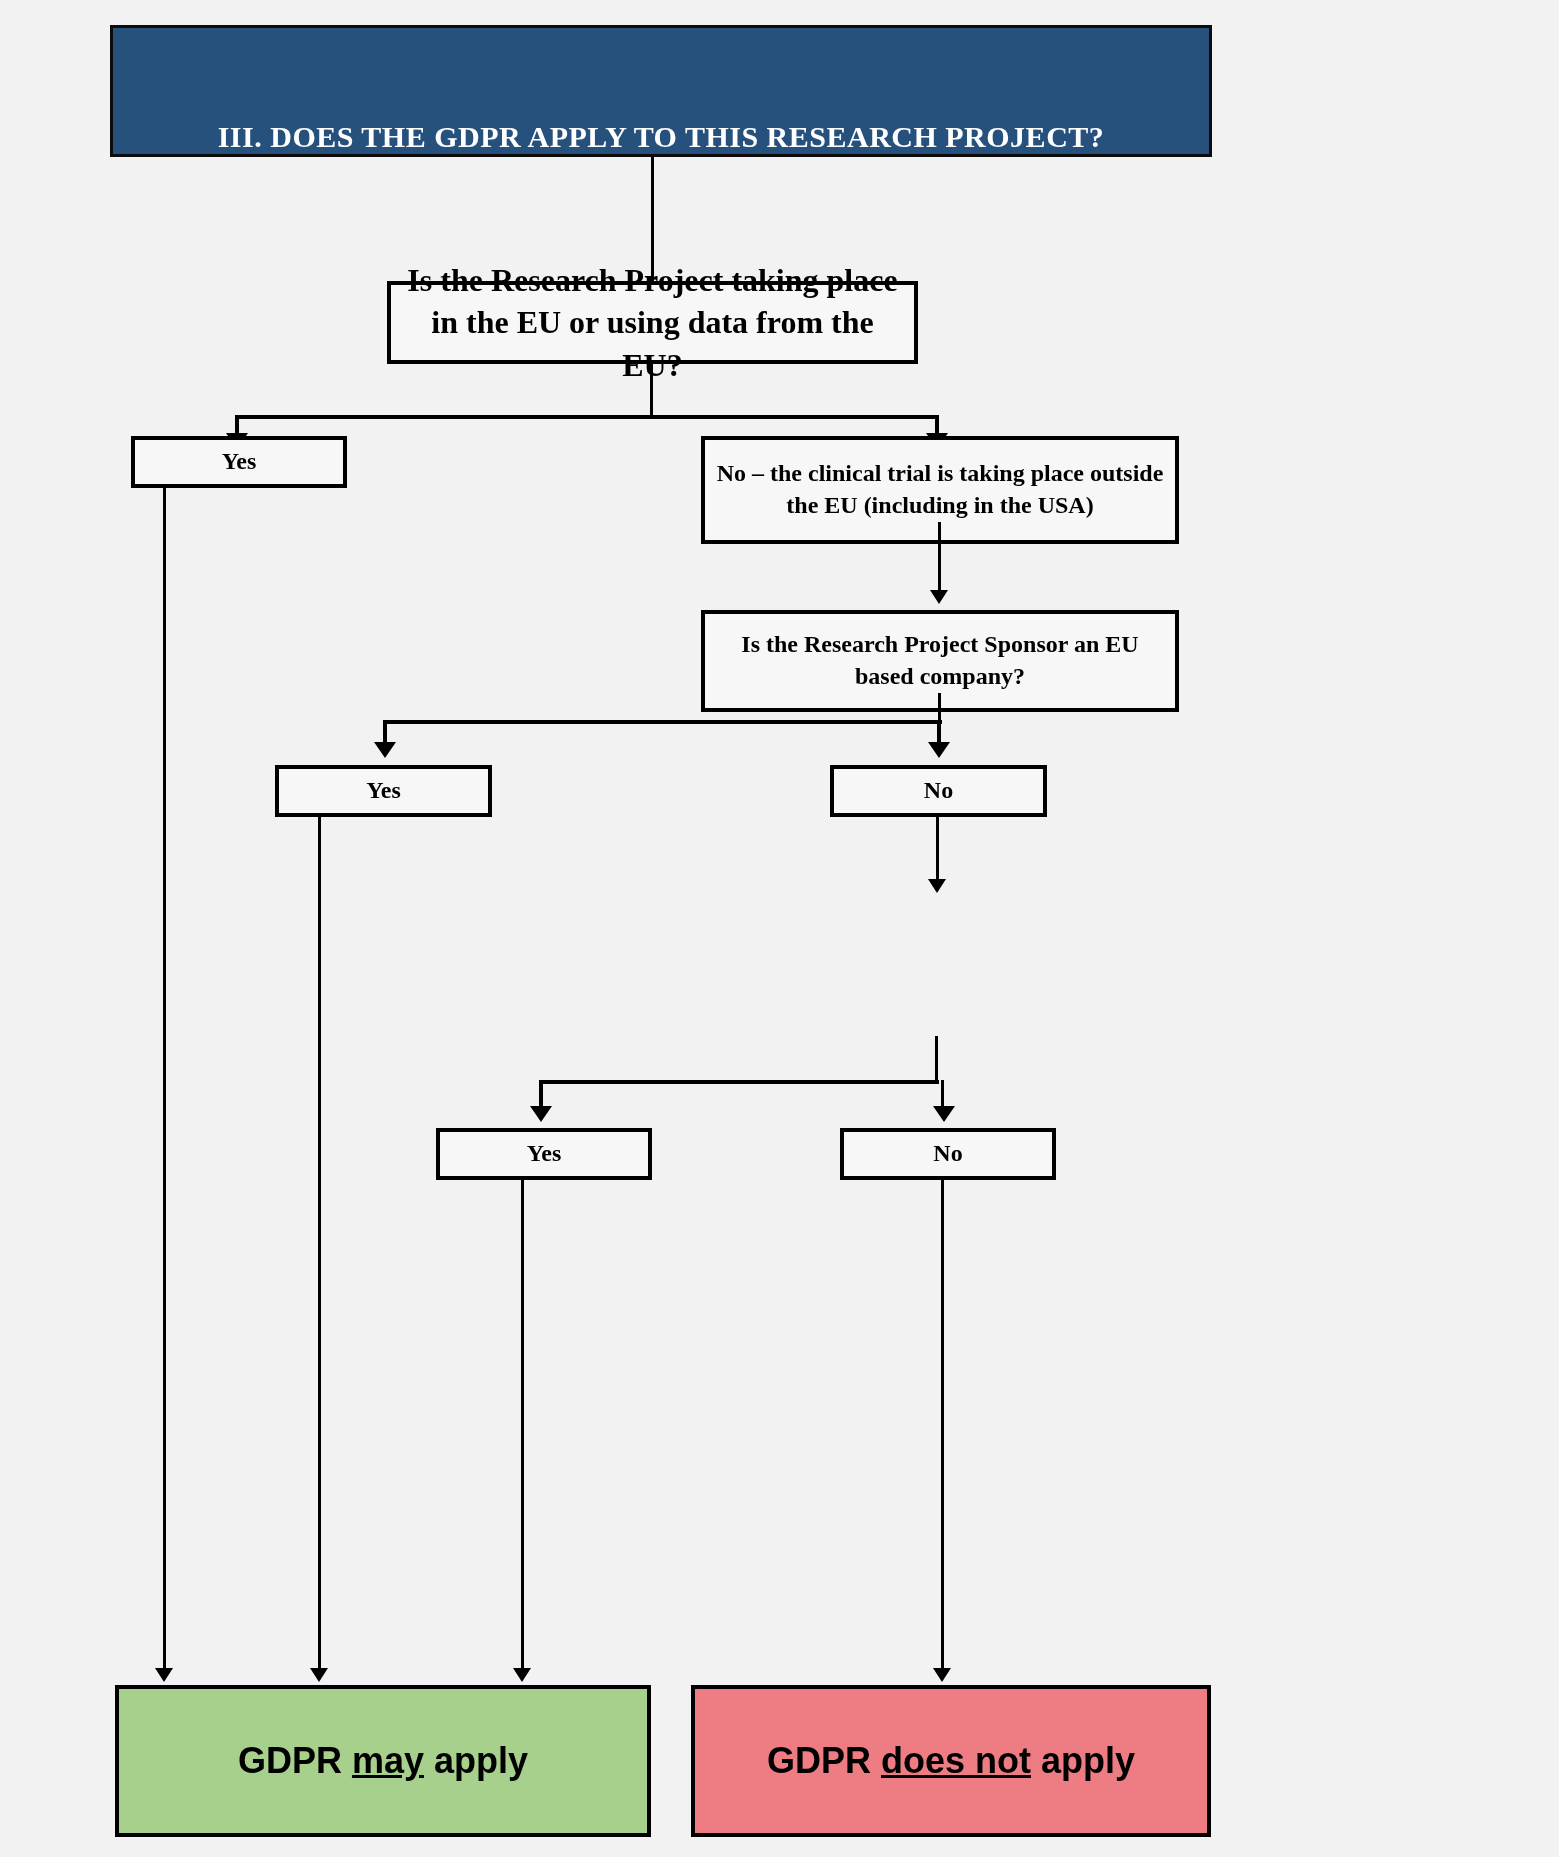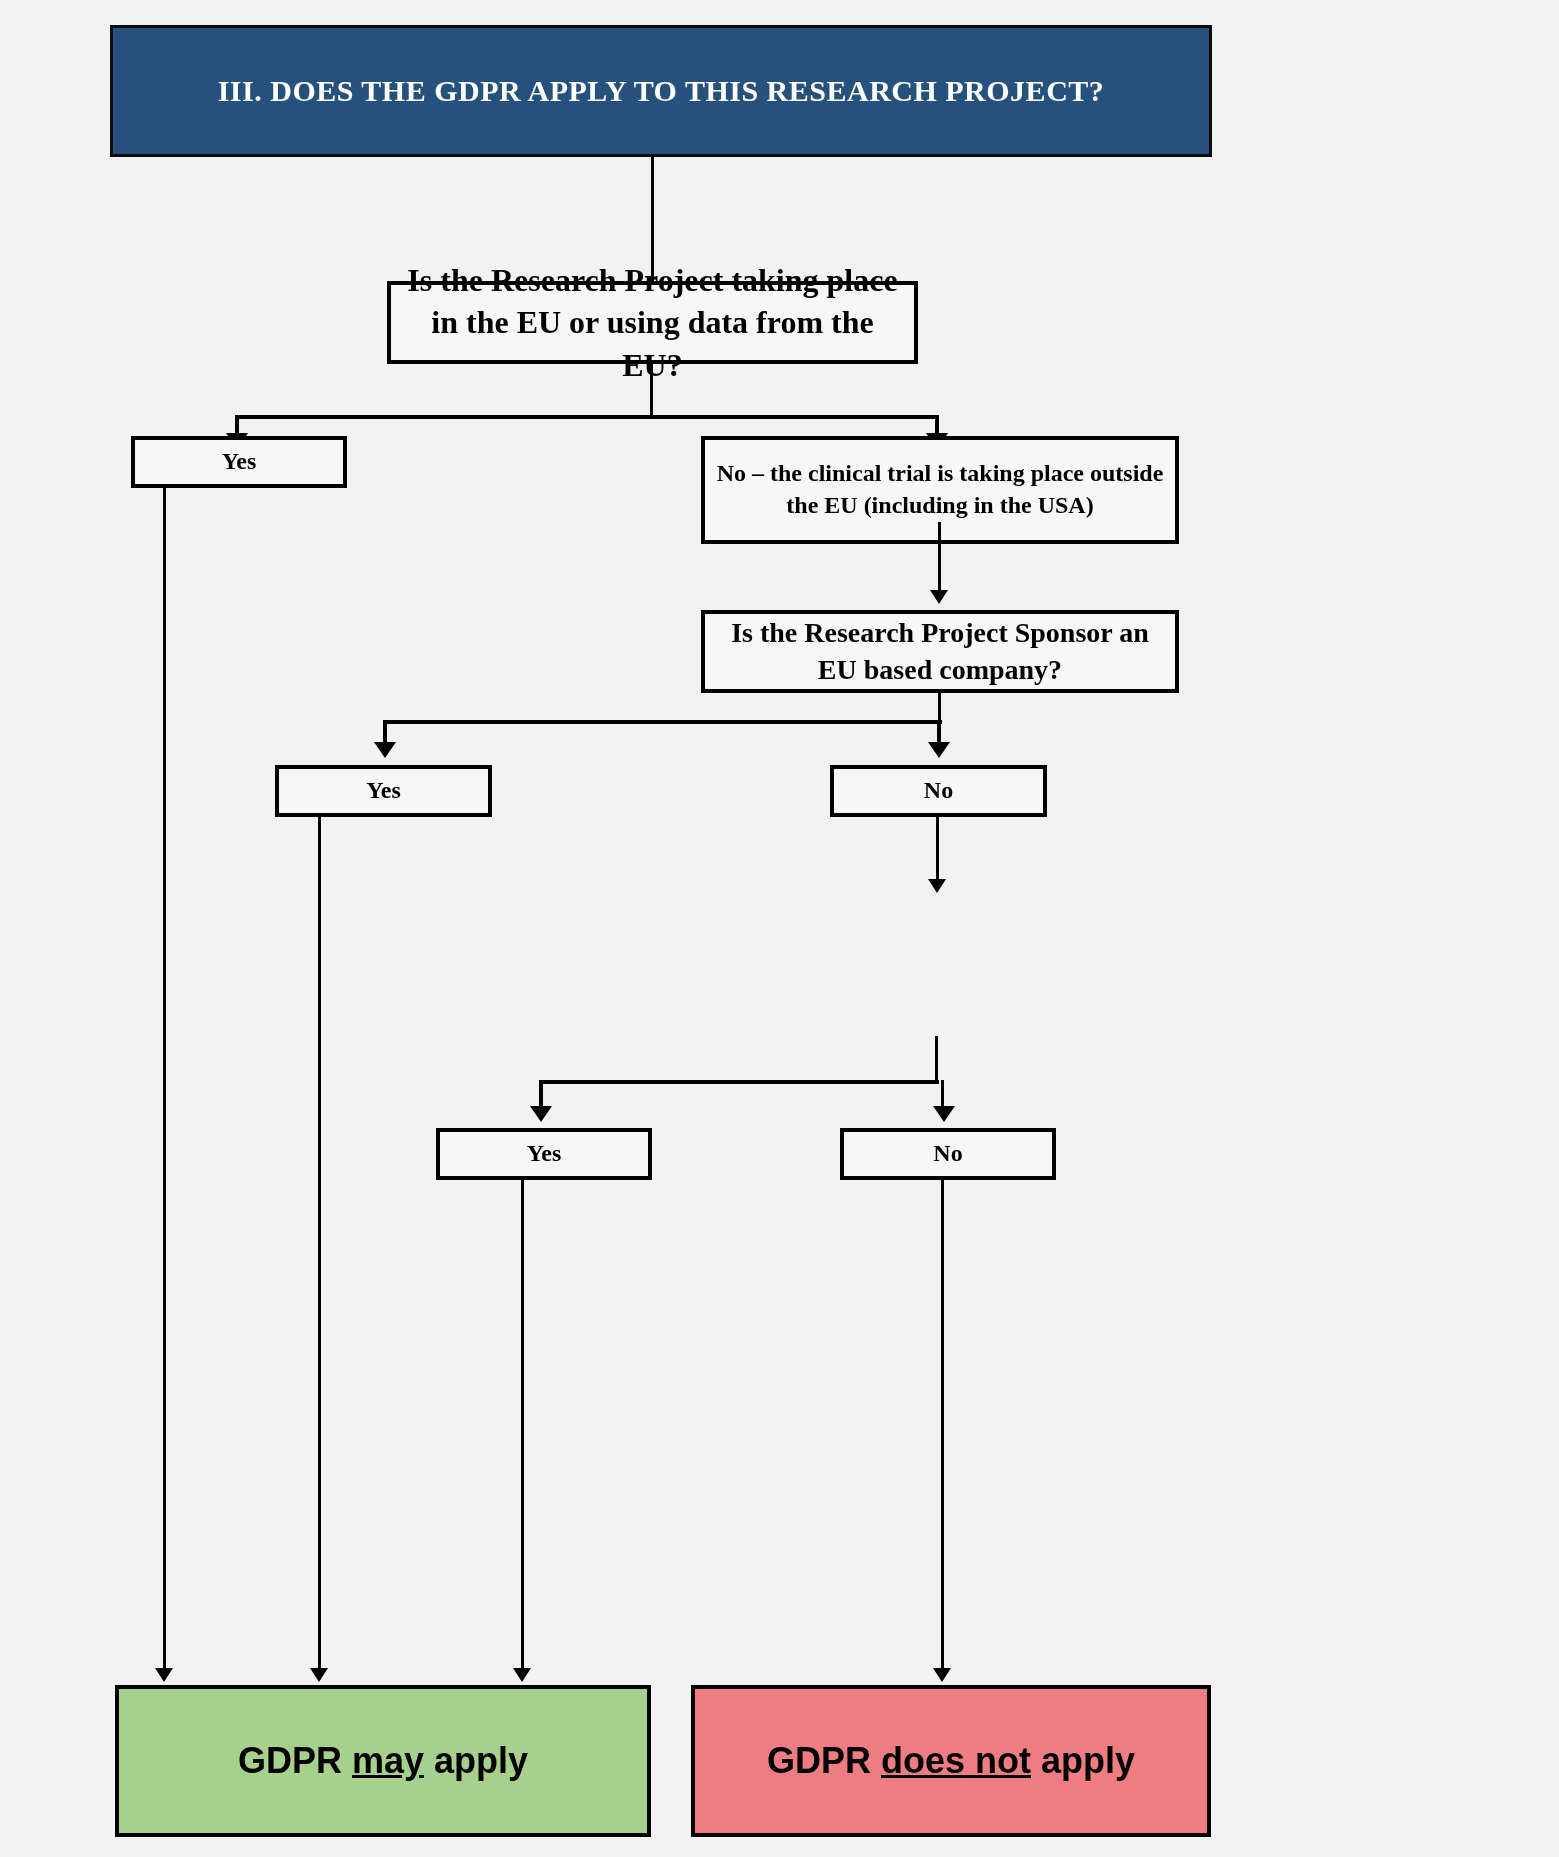--- a/index.html
+++ b/index.html
@@ -23,21 +23,21 @@
     font-weight:bold;
     color:#000;
     line-height:1.32;
     padding:4px 10px;
   }
 
   
   .banner{
     position:absolute;
     box-sizing:border-box;
-    display:flex;align-items:center;justify-content:center;
+    display:flex;align-items:flex-end;justify-content:center;
     background:#27517d;
     border:3px solid #0c0c0c;
     color:#ffffff;
     font-family:"Liberation Serif", serif;
     font-weight:bold;
     letter-spacing:.5px;
   }
 
   
   .result{
@@ -100,21 +100,21 @@
   <div class="node" style="left:701px;top:436px;width:478px;height:108px;font-size:24px;">
     <span>No – the clinical trial is taking place outside the EU (including in the USA)</span>
   </div>
 
   <div class="vthin" style="left:163px;top:488px;height:1190px;"></div>
   <div class="arrow small" style="left:155px;top:1668px;"></div>
 
   <div class="vthin" style="left:938px;top:522px;height:72px;"></div>
   <div class="arrow small" style="left:930px;top:590px;"></div>
 
-  <div class="node" style="left:701px;top:610px;width:478px;height:83px;font-size:28px;">
+  <div class="node" style="left:701px;top:610px;width:478px;height:102px;font-size:24px;">
     <span>Is the Research Project Sponsor an EU based company?</span>
   </div>
 
   <div class="vthin" style="left:938px;top:693px;height:29px;"></div>
   <div class="hline" style="left:383px;top:720px;width:559px;"></div>
   <div class="vline" style="left:383px;top:720px;height:24px;"></div>
   <div class="arrow" style="left:374px;top:742px;"></div>
   <div class="vline" style="left:937px;top:720px;height:24px;"></div>
   <div class="arrow" style="left:928px;top:742px;"></div>
 

